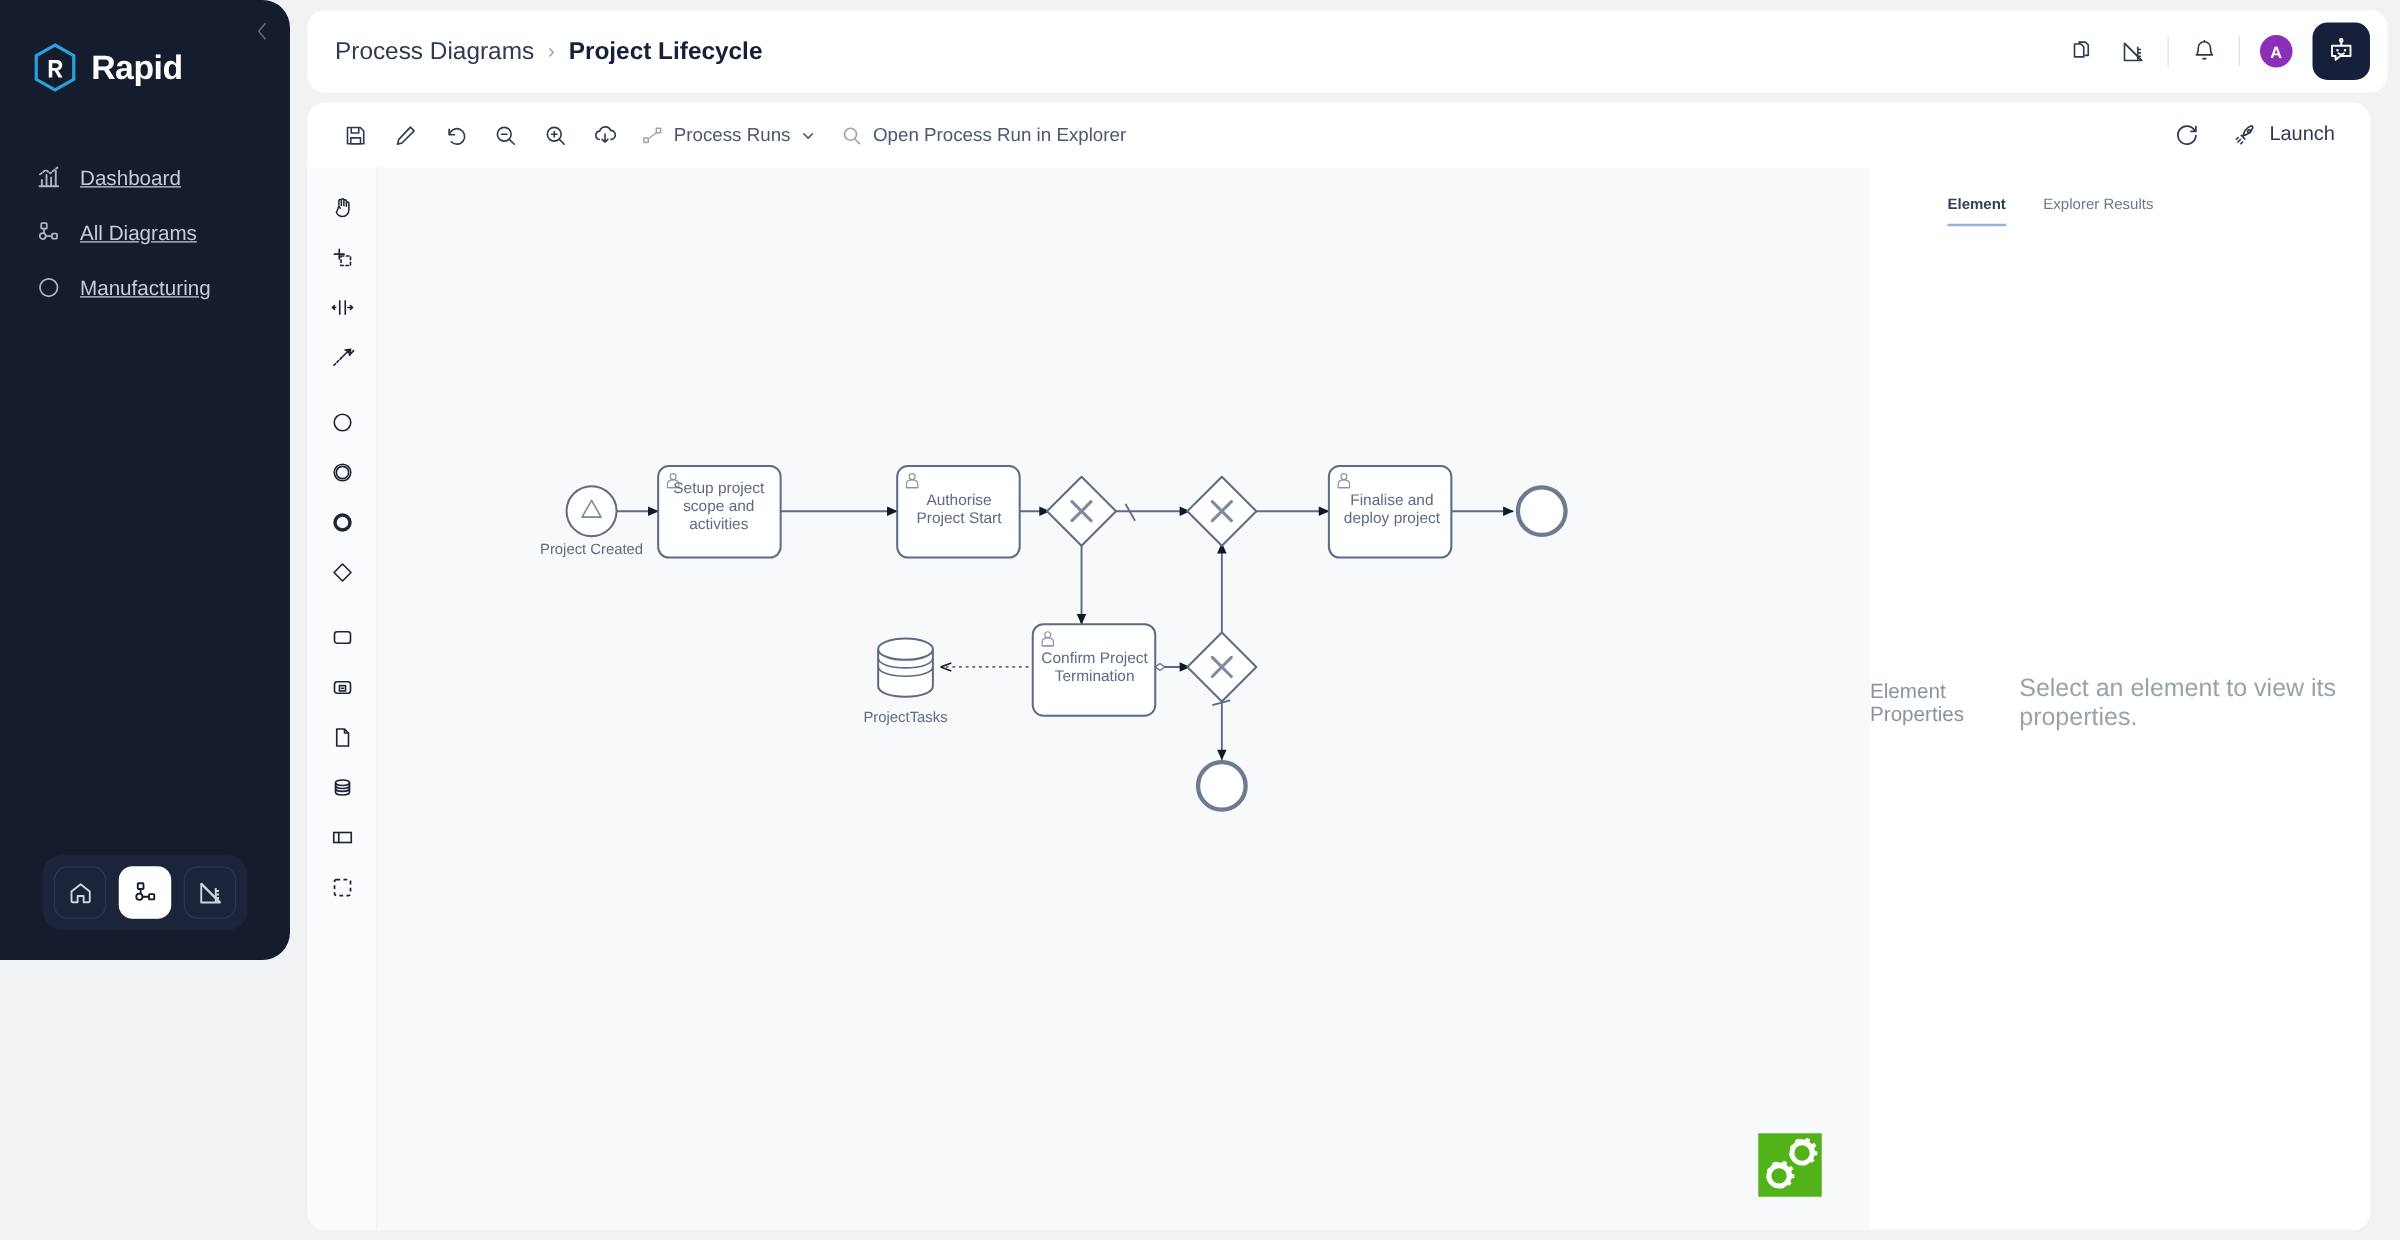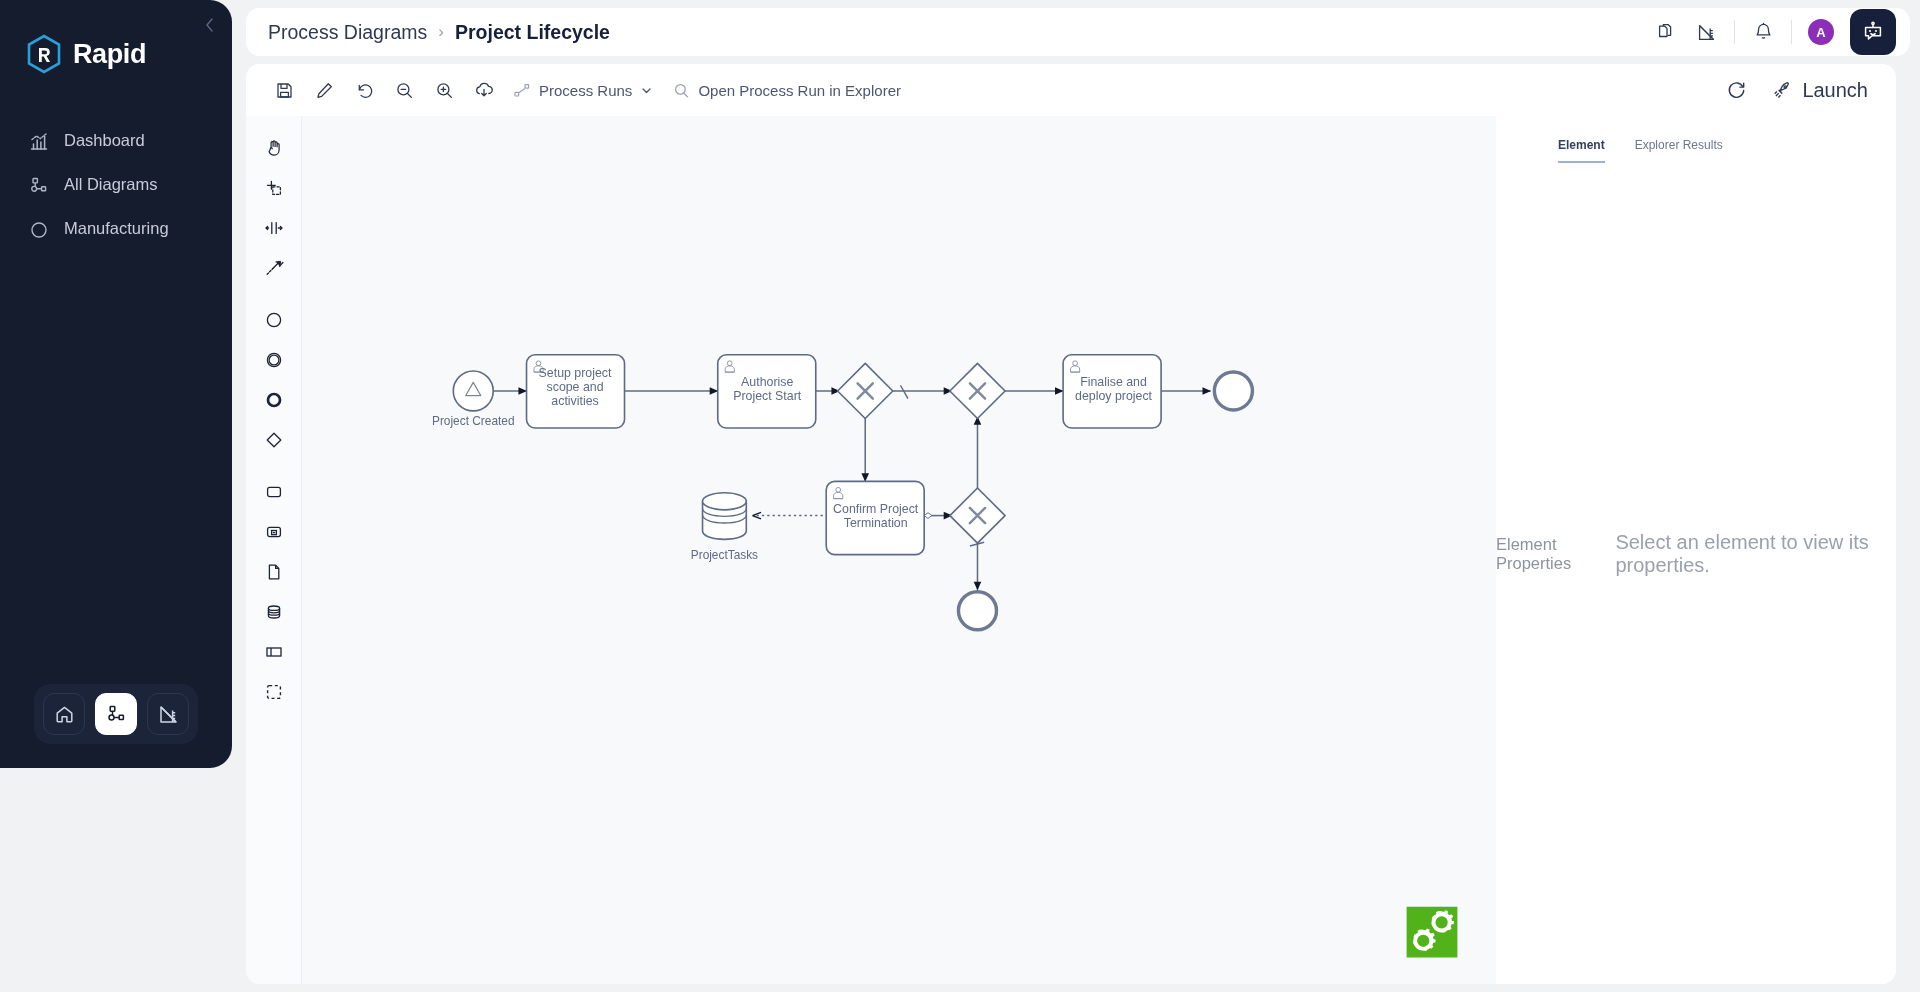--- a/index.html
+++ b/index.html
@@ -29,44 +29,44 @@
   .brand {
     display: flex; align-items: center; gap: 11px;
     padding: 34px 0 0 26px;
   }
   .brand-mark { width: 36px; height: 40px; flex: 0 0 36px; }
   .brand-name {
     color: #ffffff; font-size: 27px; font-weight: bold; letter-spacing: -0.4px;
   }
   .nav { margin-top: 48px; display: flex; flex-direction: column; gap: 4px; padding: 0 14px; }
   .nav-item {
-    display: flex; align-items: flex-start; gap: 14px;
+    display: flex; align-items: flex-end; gap: 14px;
     padding: 9px 0 9px 14px; border-radius: 9px;
-    color: #c7ccd8; font-size: 16.5px; cursor: pointer;
+    color: #c7ccd8; font-size: 16.5px; cursor: pointer; text-decoration: underline;
   }
   .nav-ico { width: 22px; height: 22px; flex: 0 0 22px; display:flex; align-items:center; justify-content:center; color:#aeb6c6; }
   .dock {
     margin-top: auto; margin-bottom: 24px;
     align-self: center;
     background: #1b2438; border-radius: 16px;
     padding: 9px; display: flex; gap: 10px;
   }
   .dock-btn {
     width: 42px; height: 42px; border-radius: 11px;
     display: flex; align-items: center; justify-content: center;
     border: 1px solid #2c374f; color: #cfd5e2; cursor: pointer;
   }
   .dock-btn.active { background: #ffffff; color: #141c2e; border-color: #ffffff; }
 
   
   .stage { flex: 1; display: flex; flex-direction: column; min-width: 0; padding: 0 0 0 0; }
 
   
   .topbar {
-    height: 48px; margin: 8px 10px 0 14px;
+    height: 66px; margin: 8px 10px 0 14px;
     background: #ffffff; border-radius: 14px;
     display: flex; align-items: center; padding: 0 14px 0 22px;
   }
   .crumbs { display: flex; align-items: center; gap: 11px; font-size: 19.5px; }
   .crumb-root { color: #2f3a52; cursor: pointer; }
   .crumb-sep { color: #9aa2b4; font-size: 17px; }
   .crumb-cur { color: #16203a; font-weight: bold; }
   .topbar-right { margin-left: auto; display: flex; align-items: center; gap: 0; }
   .tb-ico {
     width: 40px; height: 40px; display: flex; align-items: center; justify-content: center;
@@ -99,21 +99,21 @@
   .tool {
     width: 40px; height: 36px; display: flex; align-items: center; justify-content: center;
     color: #2f3a52; cursor: pointer; border-radius: 7px;
   }
   .tool-txt {
     display: flex; align-items: center; gap: 8px; height: 34px; padding: 0 10px;
     color: #4b5772; font-size: 15px; cursor: pointer; border-radius: 7px;
   }
   .toolbar-right { margin-left: auto; display: flex; align-items: center; gap: 4px; }
   .launch { display: flex; align-items: center; gap: 9px; padding: 0 12px; height: 36px;
-            color: #2f3a52; font-size: 20px; cursor: pointer; border-radius: 7px; }
+            color: #2f3a52; font-size: 16px; cursor: pointer; border-radius: 7px; }
 
   .editor-body { flex: 1; display: flex; min-height: 0; }
 
   
   .palette {
     width: 56px; flex: 0 0 56px; border-right: 1px solid #eceef3;
     background: #fafbfc; padding-top: 12px;
     display: flex; flex-direction: column; align-items: center; gap: 0;
   }
   .pal-btn {

